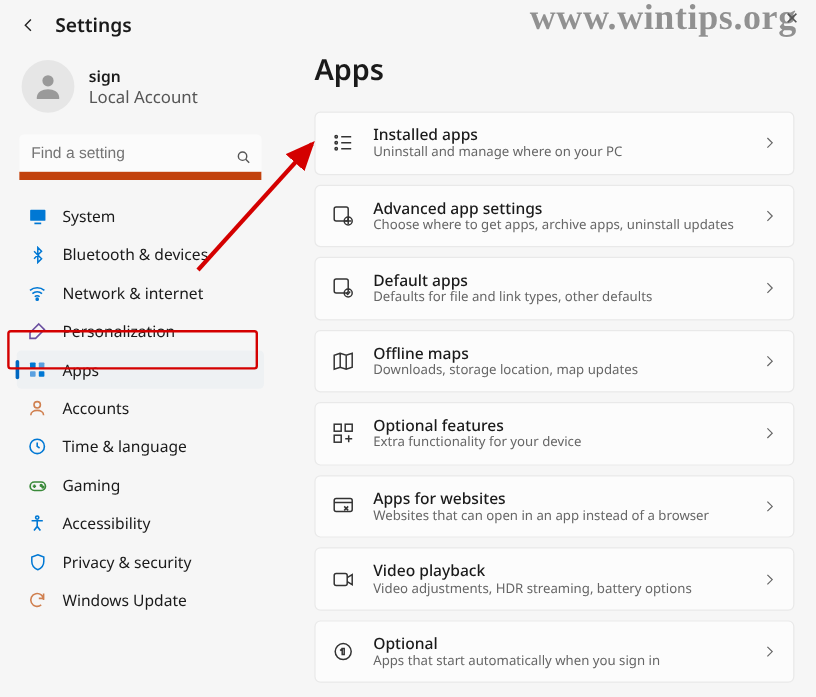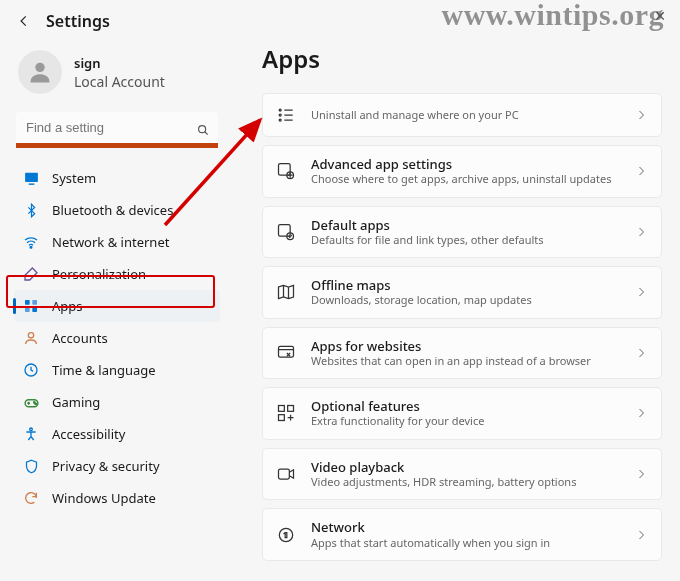--- a/index.html
+++ b/index.html
@@ -55,21 +55,21 @@
   }
   .uname { font-weight:600; font-size:13px;}
   .usub { font-size:14px; color:#555;}
   .search {
     position:relative;
     margin: 2px 2px 12px 2px;
   }
   .search input{
     width:100%;
     border:none;
-    border-bottom:5px solid #c2410c;
+    border-bottom:7px solid #c2410c;
     background:#fbfbfb;
     padding:8px 30px 8px 10px;
     font-size:13px;
     border-radius:4px 4px 0 0;
     outline:none;
   }
   .search .sicon{
     position:absolute; right:8px; top:50%; transform:translateY(-50%);
     color:#555; pointer-events:none;
   }
@@ -265,20 +265,21 @@
       <div class="card">
         <span class="cicon">
             <svg width="20" height="20" viewBox="0 0 24 24" fill="none" stroke="#333" stroke-width="1.5">
               <circle cx="5" cy="6" r="1.2"></circle>
               <circle cx="5" cy="12" r="1.2"></circle>
               <circle cx="5" cy="18" r="1.2"></circle>
               <path d="M10 6h10M10 12h10M10 18h10"></path>
             </svg>
           </span>
         <div class="txt">
+            <div class="ctitle">Installed apps</div>
             <div class="csub">Uninstall and manage where on your PC</div>
           </div>
         <span class="chev">
             <svg width="12" height="12" viewBox="0 0 24 24" fill="none" stroke="#666" stroke-width="2">
               <path d="M9 4l8 8-8 8"></path>
             </svg>
           </span>
       </div>
 
       <div class="card">
@@ -321,38 +322,20 @@
 
       <div class="card">
         <span class="cicon">
             <svg width="20" height="20" viewBox="0 0 24 24" fill="none" stroke="#333" stroke-width="1.5">
               <path d="M9 4L3 6v14l6-2 6 2 6-2V4l-6 2-6-2zM9 4v14M15 6v14"></path>
             </svg>
           </span>
         <div class="txt">
             <div class="ctitle">Offline maps</div>
             <div class="csub">Downloads, storage location, map updates</div>
-          </div>
-        <span class="chev">
-            <svg width="12" height="12" viewBox="0 0 24 24" fill="none" stroke="#666" stroke-width="2">
-              <path d="M9 4l8 8-8 8"></path>
-            </svg>
-          </span>
-      </div>
-
-      <div class="card">
-        <span class="cicon">
-            <svg width="20" height="20" viewBox="0 0 24 24" fill="none" stroke="#333" stroke-width="1.5">
-              <rect x="3" y="4" width="18" height="13" rx="2"></rect>
-              <path d="M3 8h18M13 12l4 4M17 12l-4 4"></path>
-            </svg>
-          </span>
-        <div class="txt">
-            <div class="ctitle">Apps for websites</div>
-            <div class="csub">Websites that can open in an app instead of a browser</div>
           </div>
         <span class="chev">
             <svg width="12" height="12" viewBox="0 0 24 24" fill="none" stroke="#666" stroke-width="2">
               <path d="M9 4l8 8-8 8"></path>
             </svg>
           </span>
       </div>
 
       <div class="card">
         <span class="cicon">
@@ -370,20 +353,38 @@
         <span class="chev">
             <svg width="12" height="12" viewBox="0 0 24 24" fill="none" stroke="#666" stroke-width="2">
               <path d="M9 4l8 8-8 8"></path>
             </svg>
           </span>
       </div>
 
       <div class="card">
         <span class="cicon">
             <svg width="20" height="20" viewBox="0 0 24 24" fill="none" stroke="#333" stroke-width="1.5">
+              <rect x="3" y="4" width="18" height="13" rx="2"></rect>
+              <path d="M3 8h18M13 12l4 4M17 12l-4 4"></path>
+            </svg>
+          </span>
+        <div class="txt">
+            <div class="ctitle">Apps for websites</div>
+            <div class="csub">Websites that can open in an app instead of a browser</div>
+          </div>
+        <span class="chev">
+            <svg width="12" height="12" viewBox="0 0 24 24" fill="none" stroke="#666" stroke-width="2">
+              <path d="M9 4l8 8-8 8"></path>
+            </svg>
+          </span>
+      </div>
+
+      <div class="card">
+        <span class="cicon">
+            <svg width="20" height="20" viewBox="0 0 24 24" fill="none" stroke="#333" stroke-width="1.5">
               <rect x="3" y="6" width="13" height="12" rx="2"></rect>
               <path d="M16 10l5-3v10l-5-3"></path>
             </svg>
           </span>
         <div class="txt">
             <div class="ctitle">Video playback</div>
             <div class="csub">Video adjustments, HDR streaming, battery options</div>
           </div>
         <span class="chev">
             <svg width="12" height="12" viewBox="0 0 24 24" fill="none" stroke="#666" stroke-width="2">
@@ -393,21 +394,21 @@
       </div>
 
       <div class="card">
         <span class="cicon">
             <svg width="20" height="20" viewBox="0 0 24 24" fill="none" stroke="#333" stroke-width="1.5">
               <circle cx="12" cy="12" r="8"></circle>
               <path d="M11 9h2v6h-2zM11 9l-2 2"></path>
             </svg>
           </span>
         <div class="txt">
-            <div class="ctitle">Network</div>
+            <div class="ctitle">Optional</div>
             <div class="csub">Apps that start automatically when you sign in</div>
           </div>
         <span class="chev">
             <svg width="12" height="12" viewBox="0 0 24 24" fill="none" stroke="#666" stroke-width="2">
               <path d="M9 4l8 8-8 8"></path>
             </svg>
           </span>
       </div>
 
     </div>

